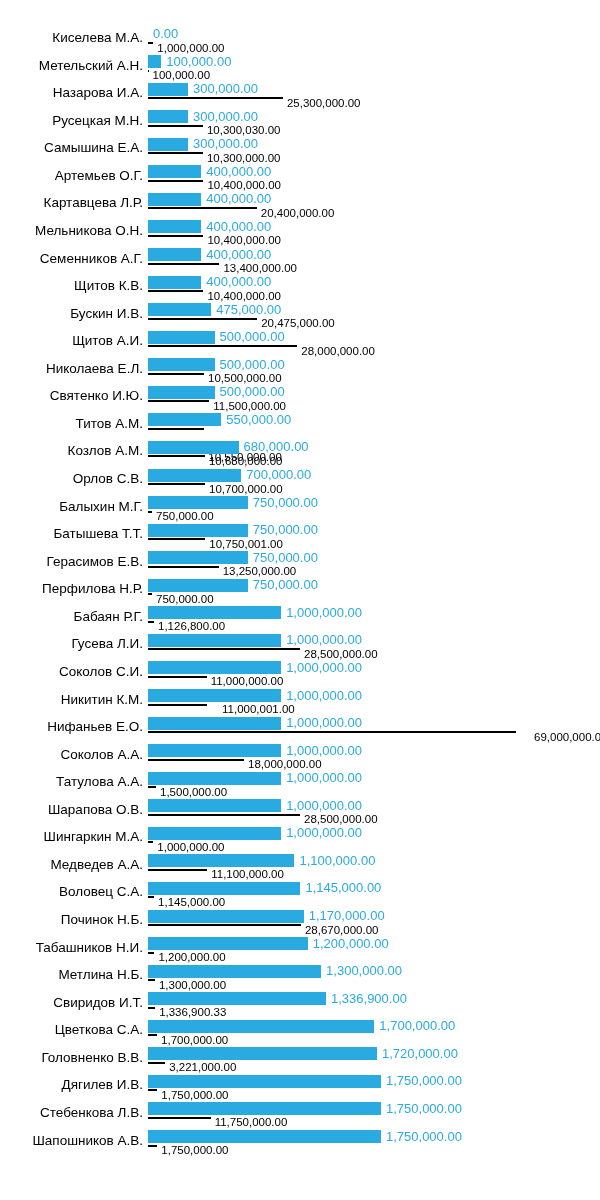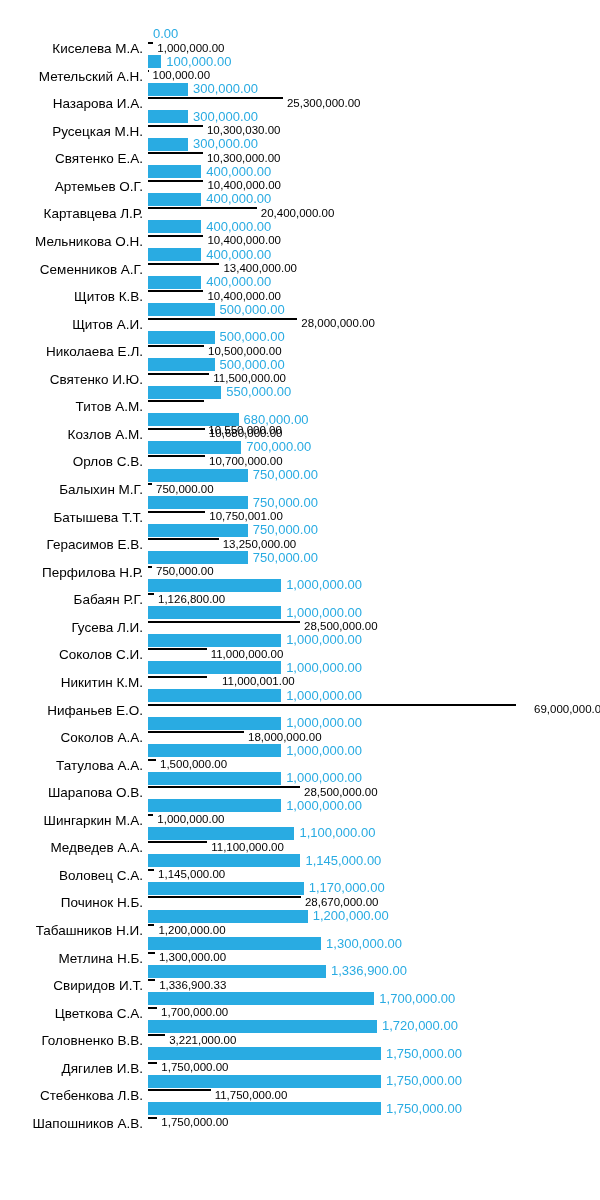--- a/index.html
+++ b/index.html
@@ -18,21 +18,21 @@
     padding-top: 27px;
     box-sizing: border-box;
   }
   .row {
     position: relative;
     height: 27.575px;
   }
   .name {
     position: absolute;
     left: 0;
-    top: 15px;
+    top: 4px;
     width: 143px;
     text-align: right;
     font-size: 13.5px;
     line-height: 14px;
     color: #000000;
     white-space: nowrap;
   }
   .bar {
     position: absolute;
     left: 148px;
@@ -90,21 +90,21 @@
 
   <div class="row">
     <div class="name">Русецкая М.Н.</div>
     <div class="bar" style="width: 39.94px; background: rgb(41, 171, 226);"></div>
     <span class="bar-label" style="left: 192.943px; color: rgb(41, 171, 226);">300,000.00</span>
     <div class="rule" style="width: 54.93px; background: rgb(0, 0, 0);"></div>
     <span class="rule-label" style="left: 206.933px; color: rgb(0, 0, 0);">10,300,030.00</span>
   </div>
 
   <div class="row">
-    <div class="name">Святенко Е.А.</div>
+    <div class="name">Самышина Е.А.</div>
     <div class="bar" style="width: 39.94px; background: rgb(41, 171, 226);"></div>
     <span class="bar-label" style="left: 192.943px; color: rgb(41, 171, 226);">300,000.00</span>
     <div class="rule" style="width: 54.93px; background: rgb(0, 0, 0);"></div>
     <span class="rule-label" style="left: 206.933px; color: rgb(0, 0, 0);">10,300,000.00</span>
   </div>
 
   <div class="row">
     <div class="name">Артемьев О.Г.</div>
     <div class="bar" style="width: 53.26px; background: rgb(41, 171, 226);"></div>
     <span class="bar-label" style="left: 206.257px; color: rgb(41, 171, 226);">400,000.00</span>
@@ -137,20 +137,27 @@
   </div>
 
   <div class="row">
     <div class="name">Щитов К.В.</div>
     <div class="bar" style="width: 53.26px; background: rgb(41, 171, 226);"></div>
     <span class="bar-label" style="left: 206.257px; color: rgb(41, 171, 226);">400,000.00</span>
     <div class="rule" style="width: 55.47px; background: rgb(0, 0, 0);"></div>
     <span class="rule-label" style="left: 207.467px; color: rgb(0, 0, 0);">10,400,000.00</span>
   </div>
 
+  <div class="row">
+    <div class="name">Бускин И.В.</div>
+    <div class="bar" style="width: 63.24px; background: rgb(41, 171, 226);"></div>
+    <span class="bar-label" style="left: 216.243px; color: rgb(41, 171, 226);">475,000.00</span>
+    <div class="rule" style="width: 109.2px; background: rgb(0, 0, 0);"></div>
+    <span class="rule-label" style="left: 261.2px; color: rgb(0, 0, 0);">20,475,000.00</span>
+  </div>
 
   <div class="row">
     <div class="name">Щитов А.И.</div>
     <div class="bar" style="width: 66.57px; background: rgb(41, 171, 226);"></div>
     <span class="bar-label" style="left: 219.571px; color: rgb(41, 171, 226);">500,000.00</span>
     <div class="rule" style="width: 149.33px; background: rgb(0, 0, 0);"></div>
     <span class="rule-label" style="left: 301.333px; color: rgb(0, 0, 0);">28,000,000.00</span>
   </div>
 
   <div class="row">

